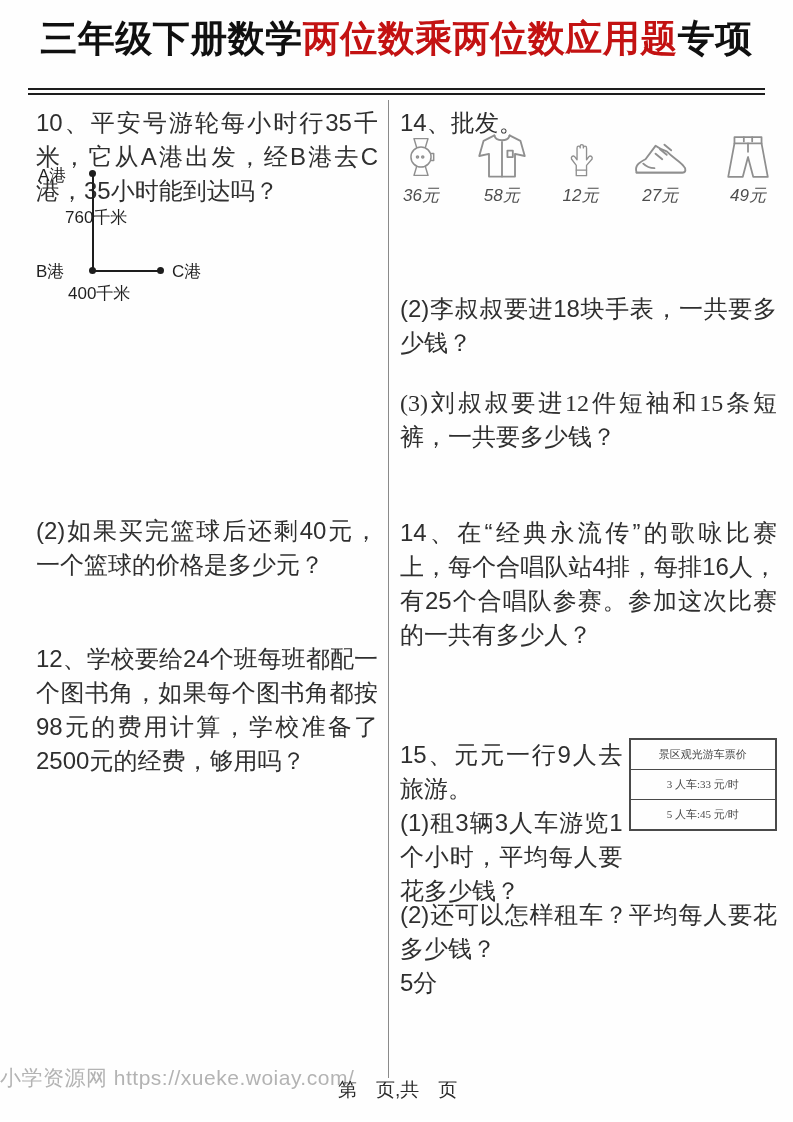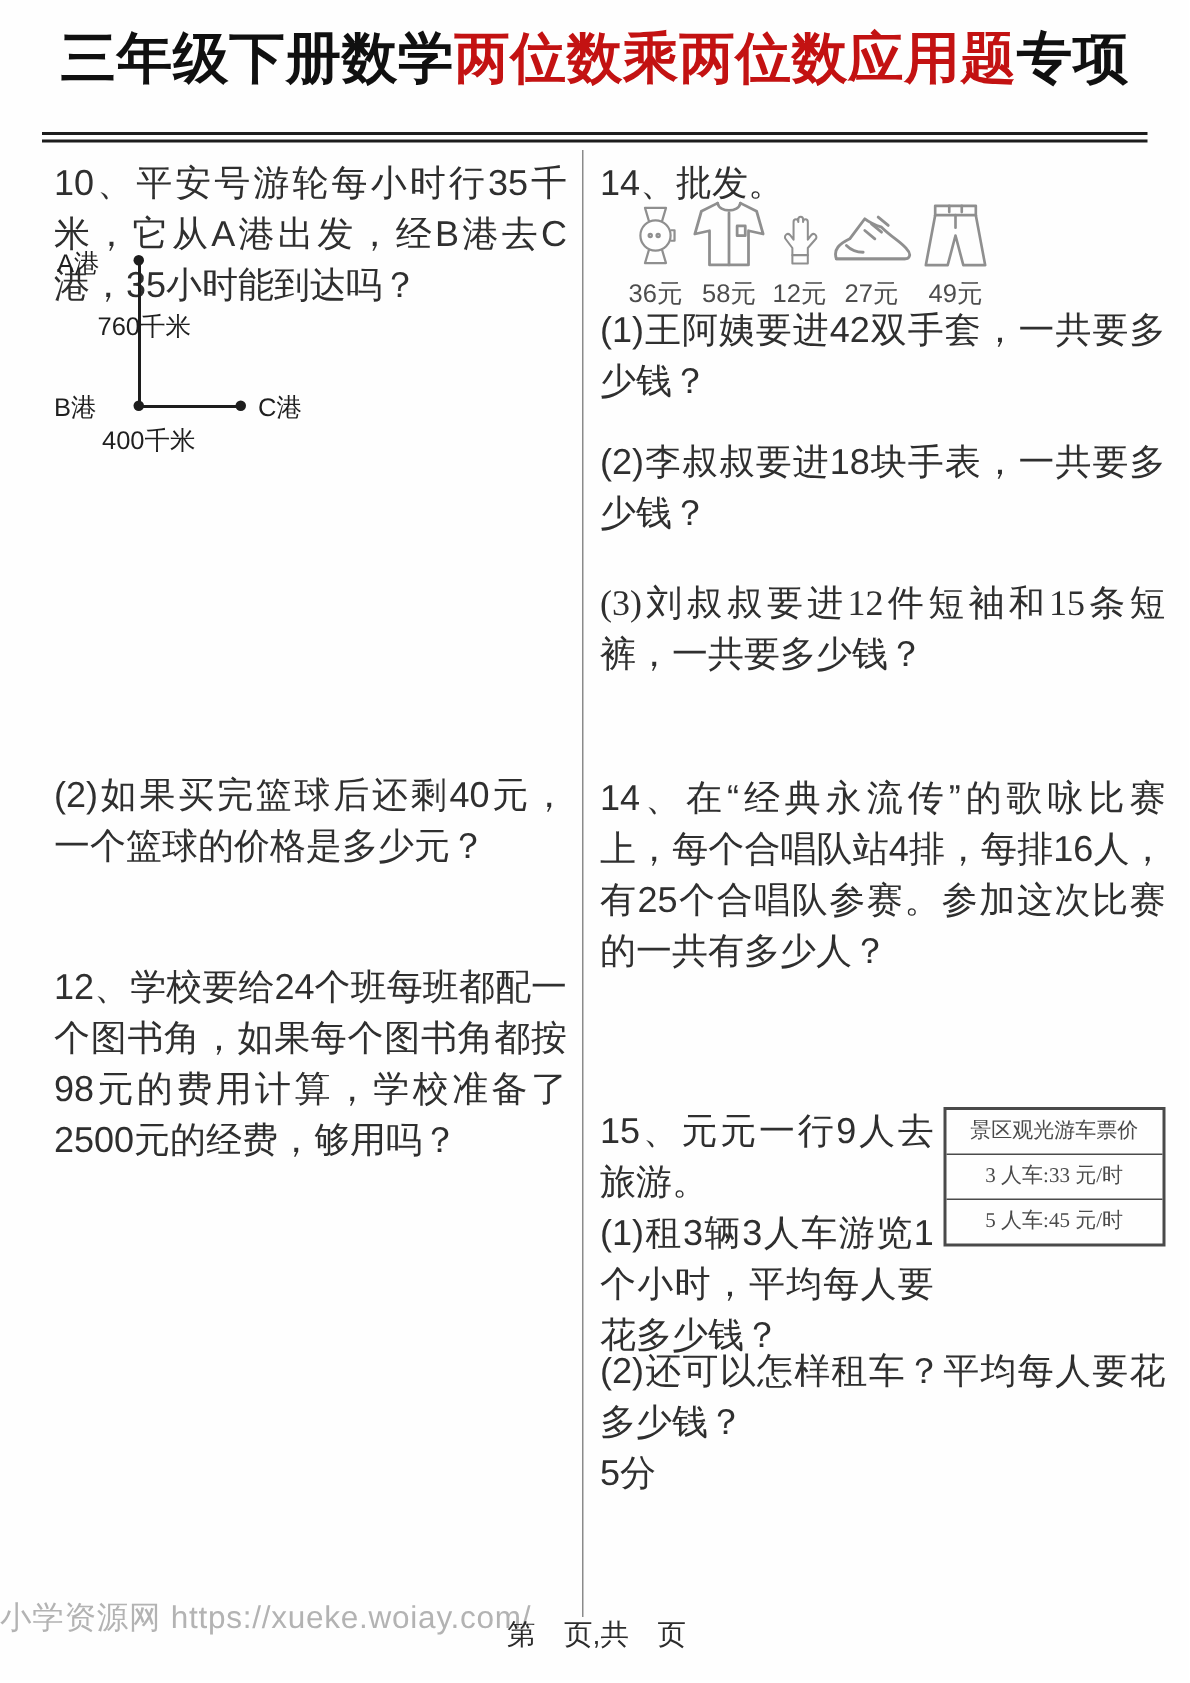--- a/index.html
+++ b/index.html
@@ -29,31 +29,31 @@
   .col-right { left:400px; width:377px; height:980px; }
   .block { position:absolute; left:0; right:0; }
   p.q { margin:0; font-size:24px; line-height:34px; text-align:justify; }
   
   .diagram { position:absolute; left:0; top:62px; width:220px; height:142px; font-size:17px; color:#1f1f1f; }
   .diagram .lbl { position:absolute; white-space:nowrap; }
   .dot { position:absolute; width:7px; height:7px; border-radius:50%; background:#1d1d1d; }
   .vline { position:absolute; width:2px; background:#1d1d1d; }
   .hline { position:absolute; height:2px; background:#1d1d1d; }
   
-  .items { position:absolute; top:28px; left:16px; right:2px; display:flex; justify-content:flex-start; }
+  .items { position:absolute; top:28px; left:0; right:2px; display:flex; justify-content:space-between;font-style:italic; }
   .item { display:flex; flex-direction:column; align-items:center; }
   .item .icon { height:52px; display:flex; align-items:flex-end; justify-content:center; }
   .item svg { stroke:#8f8f8f; fill:none; stroke-width:1.7; stroke-linecap:round; stroke-linejoin:round; }
   .item .price { margin-top:2px; font-size:17px; color:#4d4d4d; }
   
   .q15-row { display:flex; }
   .q15-row .txt { width:228px; }
   .price-table {
     margin-left:6px; width:148px; border:2px solid #4a4a4a; align-self:flex-start;
-    font-family:"Liberation Serif", serif; color:#4a4a4a; font-size:14px;
+    font-family:"Liberation Serif", serif; color:#4a4a4a; font-size:11px;
     text-align:center;
   }
   .price-table .trow { padding:3px 2px; line-height:23px; }
   .price-table .trow + .trow { border-top:1.5px solid #4a4a4a; }
   
   .watermark {
     position:absolute; top:1064px; left:0; right:0; text-align:left;
     font-size:21px; color:#b3b3b3; letter-spacing:0.5px;
   }
   .page-label {
@@ -164,23 +164,20 @@
             <path d="M11,5 H37 V11 L43,43 H29 L24,24 L19,43 H5 L11,11 Z"></path>
             <path d="M11,11 H37"></path>
             <path d="M24,11 V19"></path>
             <path d="M20,5 v4 m8,-4 v4"></path>
           </svg>
         </span>
         <span class="price">49元</span>
       </div>
     </div>
 
-    <div class="block" style="top:102px;">
-      <p class="q">(1)王阿姨要进42双手套，一共要多少钱？</p>
-    </div>
 
     <div class="block" style="top:190px;">
       <p class="q">(2)李叔叔要进18块手表，一共要多少钱？</p>
     </div>
 
     <div class="block" style="top:284px;font-family:Liberation Serif, serif;">
       <p class="q">(3)刘叔叔要进12件短袖和15条短裤，一共要多少钱？</p>
     </div>
 
     <div class="block" style="top:414px;">

